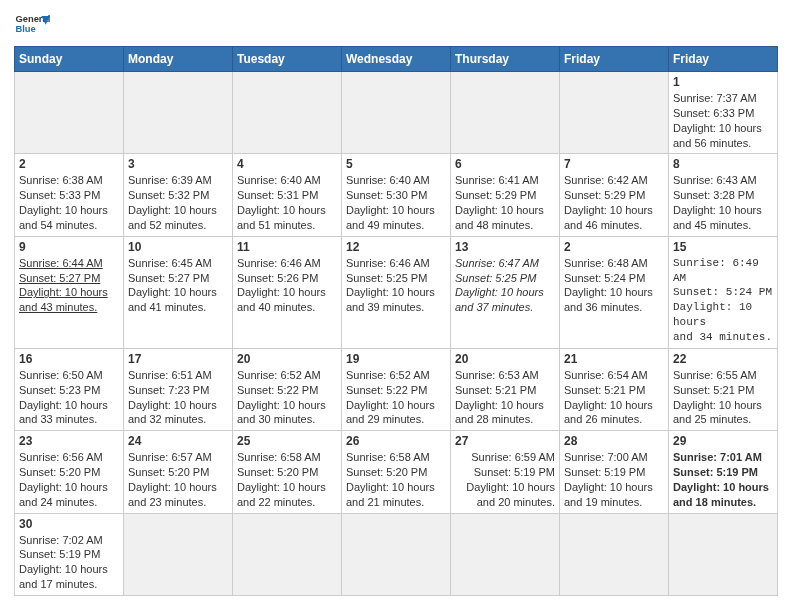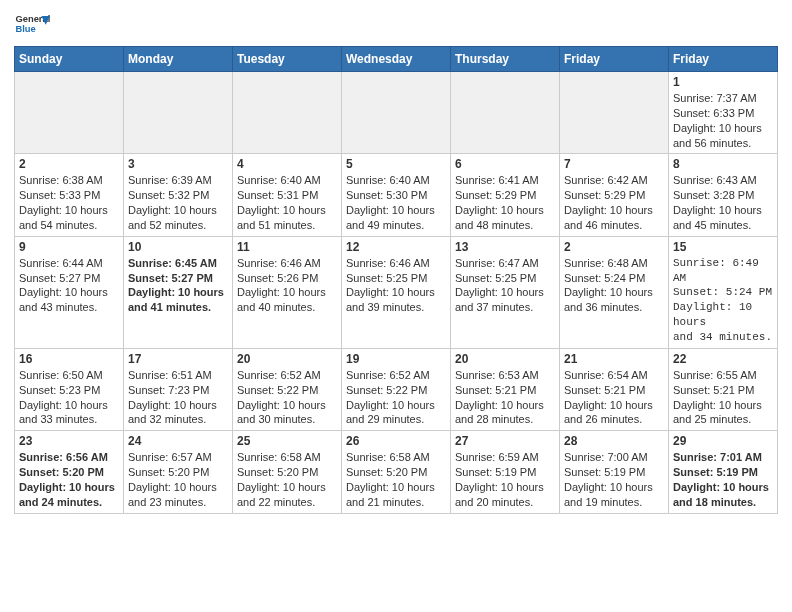--- a/index.html
+++ b/index.html
@@ -177,49 +177,49 @@
             <span class="day-number">8</span>
             <div class="day-info" style="white-space: pre-line;">Sunrise: 6:43 AM
 Sunset: 3:28 PM
 Daylight: 10 hours
 and 45 minutes.</div>
           </td>
         </tr>
         <tr>
           <td>
             <span class="day-number">9</span>
-            <div class="day-info" style="white-space: pre-line;">Sunrise: 6:44 AM
+            <div class="day-info" style="white-space: pre-line; text-decoration: underline;">Sunrise: 6:44 AM
 Sunset: 5:27 PM
 Daylight: 10 hours
 and 43 minutes.</div>
           </td>
           <td>
             <span class="day-number">10</span>
-            <div class="day-info" style="white-space: pre-line; font-weight: bold;">Sunrise: 6:45 AM
+            <div class="day-info" style="white-space: pre-line;">Sunrise: 6:45 AM
 Sunset: 5:27 PM
 Daylight: 10 hours
 and 41 minutes.</div>
           </td>
           <td>
             <span class="day-number">11</span>
             <div class="day-info" style="white-space: pre-line;">Sunrise: 6:46 AM
 Sunset: 5:26 PM
 Daylight: 10 hours
 and 40 minutes.</div>
           </td>
           <td>
             <span class="day-number">12</span>
             <div class="day-info" style="white-space: pre-line;">Sunrise: 6:46 AM
 Sunset: 5:25 PM
 Daylight: 10 hours
 and 39 minutes.</div>
           </td>
           <td>
             <span class="day-number">13</span>
-            <div class="day-info" style="white-space: pre-line;">Sunrise: 6:47 AM
+            <div class="day-info" style="white-space: pre-line; font-style: italic;">Sunrise: 6:47 AM
 Sunset: 5:25 PM
 Daylight: 10 hours
 and 37 minutes.</div>
           </td>
           <td>
             <span class="day-number">2</span>
             <div class="day-info" style="white-space: pre-line;">Sunrise: 6:48 AM
 Sunset: 5:24 PM
 Daylight: 10 hours
 and 36 minutes.</div>
@@ -279,21 +279,21 @@
             <span class="day-number">22</span>
             <div class="day-info" style="white-space: pre-line;">Sunrise: 6:55 AM
 Sunset: 5:21 PM
 Daylight: 10 hours
 and 25 minutes.</div>
           </td>
         </tr>
         <tr>
           <td>
             <span class="day-number">23</span>
-            <div class="day-info" style="white-space: pre-line; font-weight: bold;">Sunrise: 6:56 AM
+            <div class="day-info" style="white-space: pre-line;">Sunrise: 6:56 AM
 Sunset: 5:20 PM
 Daylight: 10 hours
 and 24 minutes.</div>
           </td>
           <td>
             <span class="day-number">24</span>
             <div class="day-info" style="white-space: pre-line;">Sunrise: 6:57 AM
 Sunset: 5:20 PM
 Daylight: 10 hours
 and 23 minutes.</div>
@@ -307,35 +307,50 @@
           </td>
           <td>
             <span class="day-number">26</span>
             <div class="day-info" style="white-space: pre-line;">Sunrise: 6:58 AM
 Sunset: 5:20 PM
 Daylight: 10 hours
 and 21 minutes.</div>
           </td>
           <td>
             <span class="day-number">27</span>
-            <div class="day-info" style="white-space: pre-line;">Sunrise: 6:59 AM
+            <div class="day-info" style="white-space: pre-line; text-align: right;">Sunrise: 6:59 AM
 Sunset: 5:19 PM
 Daylight: 10 hours
 and 20 minutes.</div>
           </td>
           <td>
             <span class="day-number">28</span>
             <div class="day-info" style="white-space: pre-line;">Sunrise: 7:00 AM
 Sunset: 5:19 PM
 Daylight: 10 hours
 and 19 minutes.</div>
           </td>
           <td>
             <span class="day-number">29</span>
             <div class="day-info" style="white-space: pre-line; font-weight: bold;">Sunrise: 7:01 AM
 Sunset: 5:19 PM
 Daylight: 10 hours
 and 18 minutes.</div>
           </td>
+        </tr>
+        <tr class="last-row">
+          <td>
+            <span class="day-number">30</span>
+            <div class="day-info" style="white-space: pre-line;">Sunrise: 7:02 AM
+Sunset: 5:19 PM
+Daylight: 10 hours
+and 17 minutes.</div>
+          </td>
+          <td class="empty"></td>
+          <td class="empty"></td>
+          <td class="empty"></td>
+          <td class="empty"></td>
+          <td class="empty"></td>
+          <td class="empty"></td>
         </tr>
       </tbody>
   </table>
 </div>
 
 </body></html>

